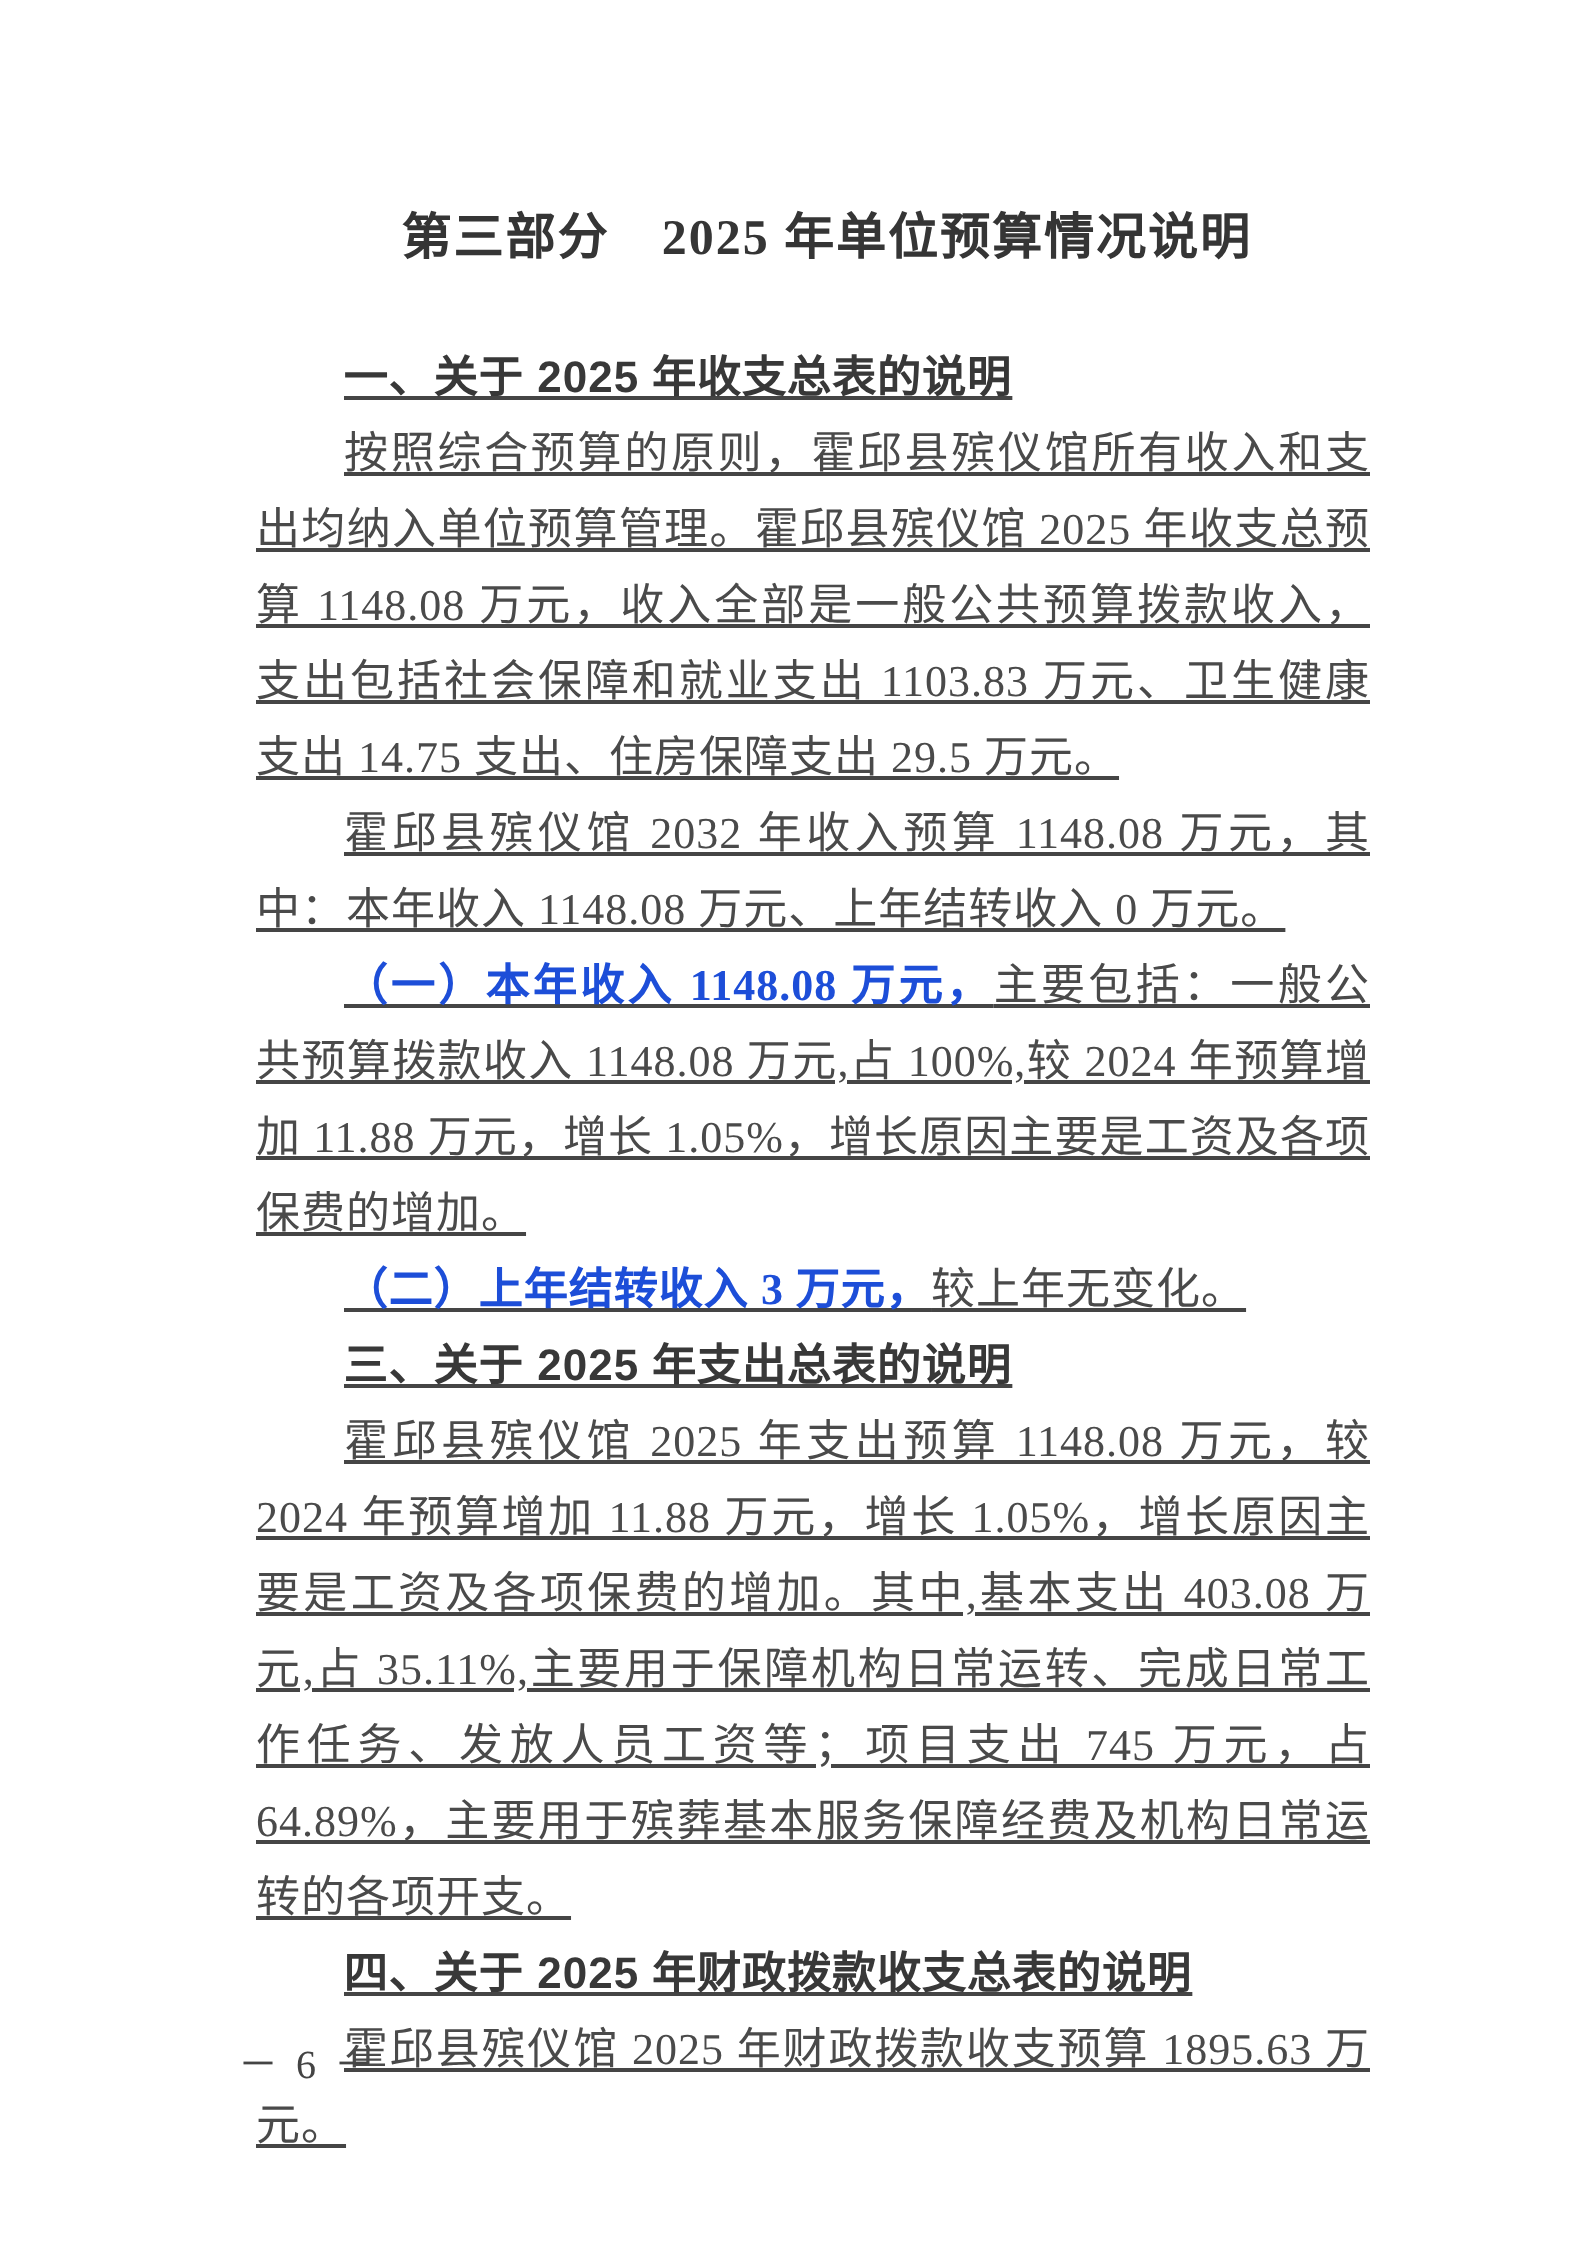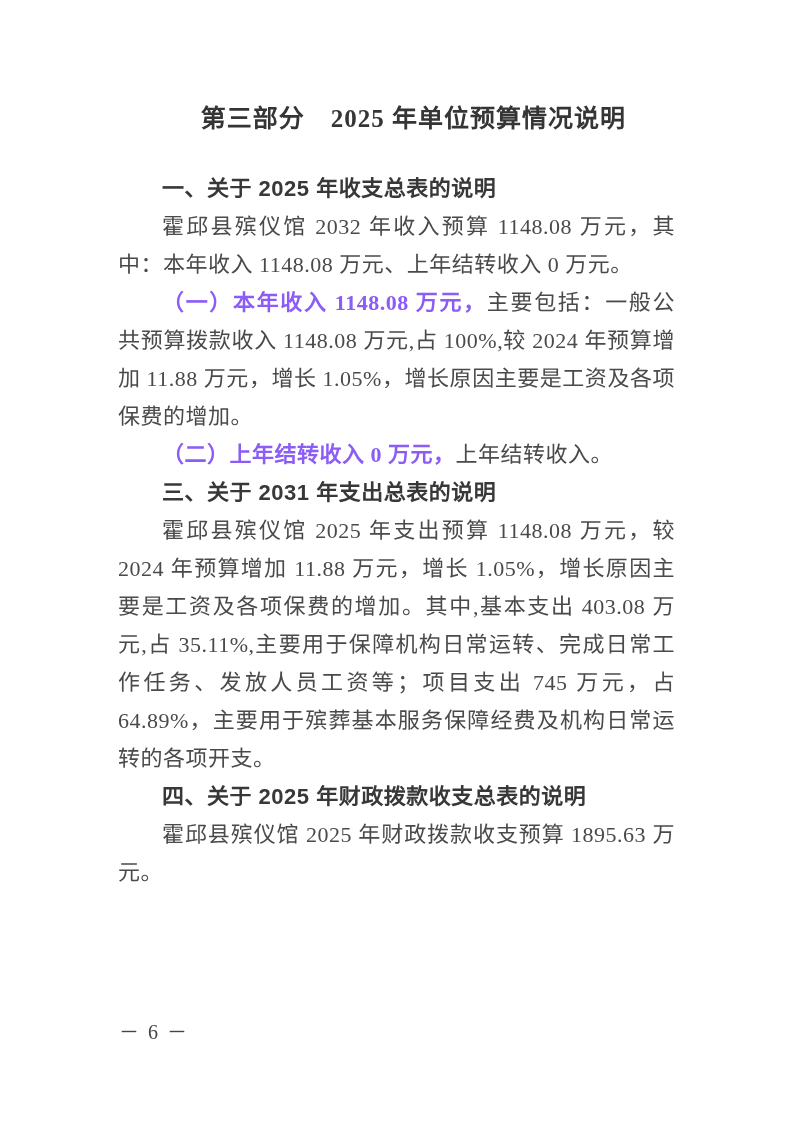--- a/index.html
+++ b/index.html
@@ -24,23 +24,24 @@
     font-family: Liberation Serif, serif;
     font-size: 25px;
     font-weight: 700;
     color: #353535;
     letter-spacing: 1px;
     padding-left: 17px;
   }
   .content {
     position: absolute;
     top: 170px;
-    left: 118px;
+    left: 128px;
     width: 557px;
     color: #454545;
+    text-decoration: underline;
   }
   .sec-heading {
     margin: 0;
     font-family: "Liberation Sans", "DejaVu Sans", sans-serif;
     font-size: 22px;
     font-weight: 700;
     color: #383838;
     line-height: 38px;
     text-indent: 2em;
     letter-spacing: 0.5px;
@@ -51,21 +52,21 @@
     font-size: 22px;
     font-weight: 400;
     color: #4a4a4a;
     line-height: 38px;
     text-indent: 2em;
     text-align: justify;
     letter-spacing: 0.5px;
   }
   .body-para .lead {
     font-weight: 700;
-    color: #8b5cf6;
+    color: #1d4ed8;
   }
   .page-number {
     position: absolute;
     left: 119px;
     top: 1016px;
     font-family: "Liberation Serif", "DejaVu Serif", serif;
     font-size: 20px;
     color: #444444;
     letter-spacing: 2px;
   }
@@ -73,26 +74,27 @@
 </head>
 <body>
 
 <div class="page">
 
   <h1 class="doc-title">第三部分　2025 年单位预算情况说明</h1>
 
   <div class="content">
 
     <h2 class="sec-heading">一、关于 2025 年收支总表的说明</h2>
+    <p class="body-para">按照综合预算的原则，霍邱县殡仪馆所有收入和支出均纳入单位预算管理。霍邱县殡仪馆 2025 年收支总预算 1148.08 万元，收入全部是一般公共预算拨款收入，支出包括社会保障和就业支出 1103.83 万元、卫生健康支出 14.75 支出、住房保障支出 29.5 万元。</p>
 
     <p class="body-para">霍邱县殡仪馆 2032 年收入预算 1148.08 万元，其中：本年收入 1148.08 万元、上年结转收入 0 万元。</p>
     <p class="body-para"><span class="lead">（一）本年收入 1148.08 万元，</span><span>主要包括：一般公共预算拨款收入 1148.08 万元,占 100%,较 2024 年预算增加 11.88 万元，增长 1.05%，增长原因主要是工资及各项保费的增加。</span></p>
-    <p class="body-para"><span class="lead">（二）上年结转收入 0 万元，</span><span>上年结转收入。</span></p>
+    <p class="body-para"><span class="lead">（二）上年结转收入 3 万元，</span><span>较上年无变化。</span></p>
 
-    <h2 class="sec-heading">三、关于 2031 年支出总表的说明</h2>
+    <h2 class="sec-heading">三、关于 2025 年支出总表的说明</h2>
     <p class="body-para">霍邱县殡仪馆 2025 年支出预算 1148.08 万元，较 2024 年预算增加 11.88 万元，增长 1.05%，增长原因主要是工资及各项保费的增加。其中,基本支出 403.08 万元,占 35.11%,主要用于保障机构日常运转、完成日常工作任务、发放人员工资等；项目支出 745 万元，占 64.89%，主要用于殡葬基本服务保障经费及机构日常运转的各项开支。</p>
 
     <h2 class="sec-heading">四、关于 2025 年财政拨款收支总表的说明</h2>
     <p class="body-para">霍邱县殡仪馆 2025 年财政拨款收支预算 1895.63 万元。</p>
 
   </div>
 
   <div class="page-number">－ 6 －</div>
 
 </div>

